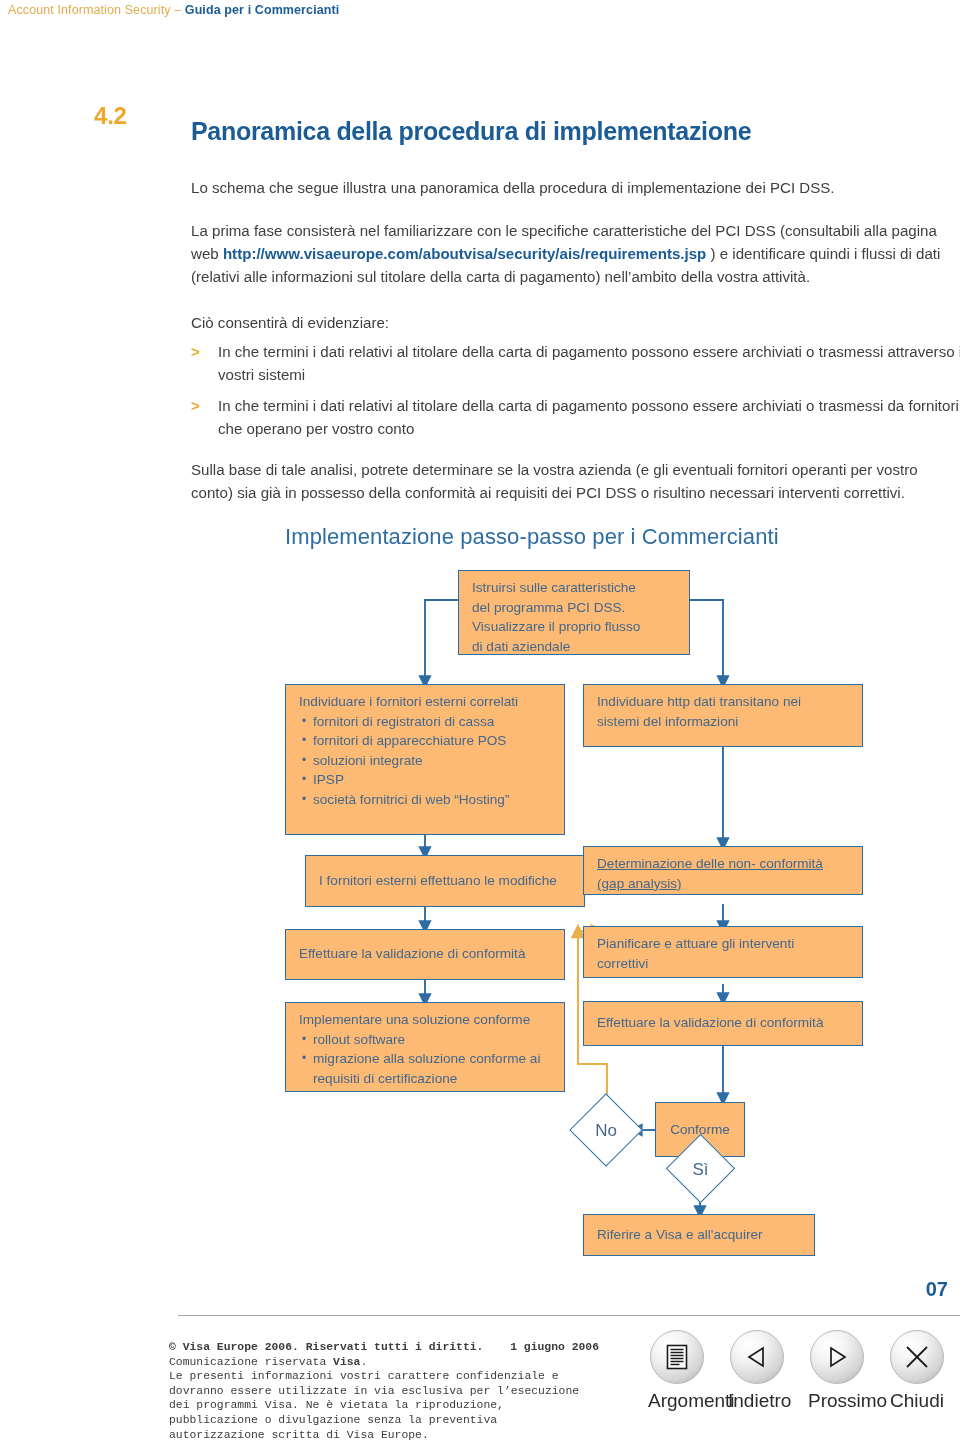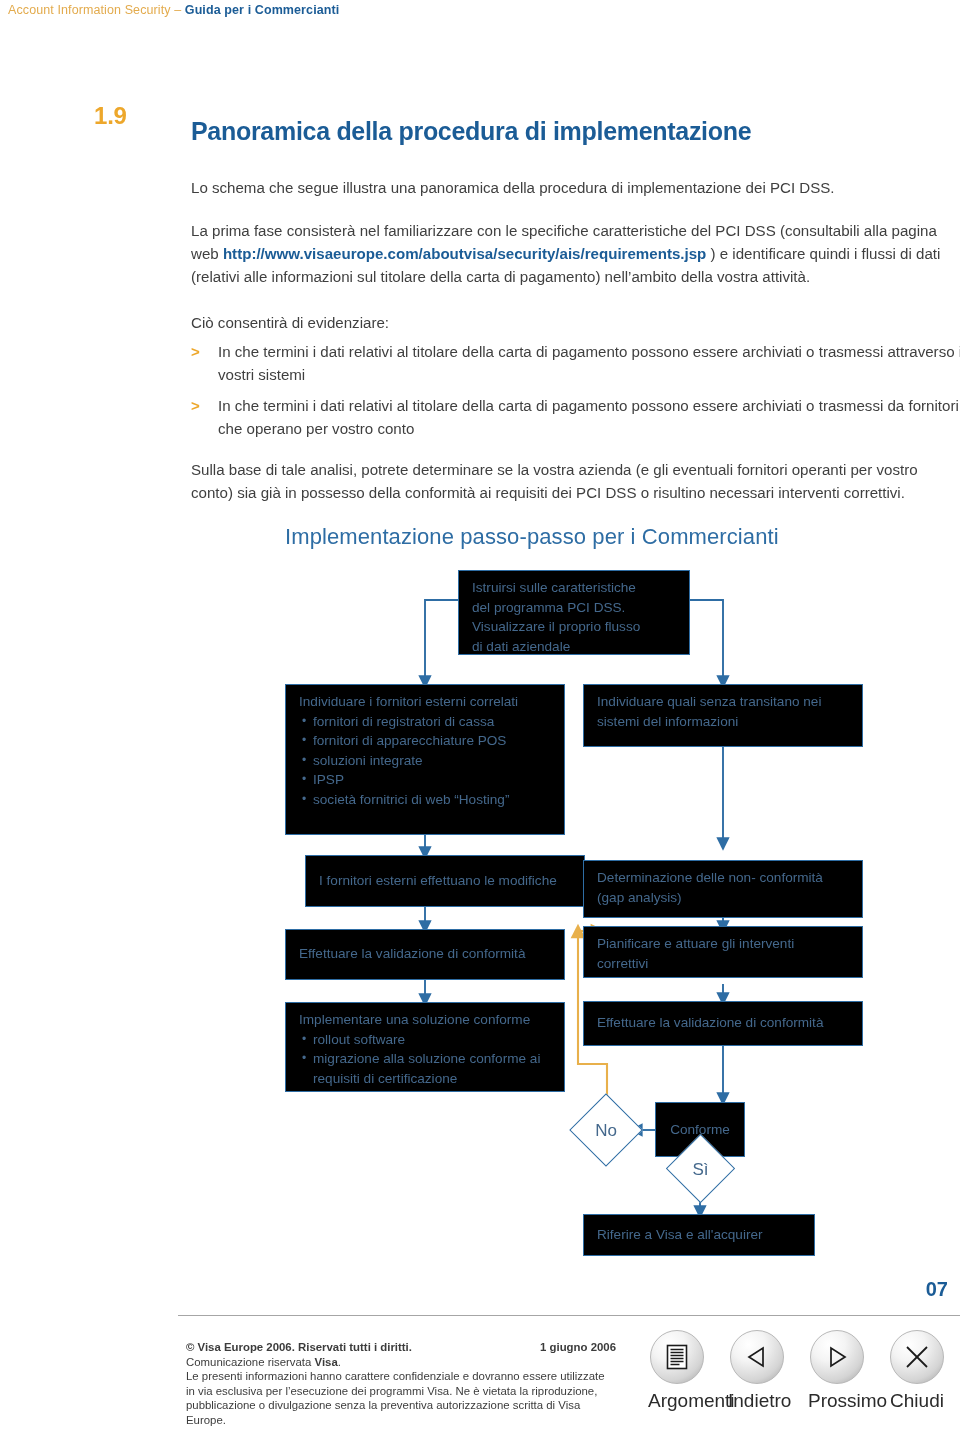--- a/index.html
+++ b/index.html
@@ -52,21 +52,21 @@
   .btxt { font-size: 15.1px; line-height: 23px; color: #3f3f3f; }
 
   
   .flow-title {
     position: absolute; left: 285px; top: 524px;
     font-size: 22px; color: #2e6da4; letter-spacing: .1px;
   }
   #flow { position: absolute; left: 0; top: 556px; width: 960px; height: 700px; }
 
   .fbox {
-    position: absolute; border: 1.6px solid #2e6da4; background: #000000;
+    position: absolute; border: 1.6px solid #2e6da4; background: #fdba74;
     color: #44688c; font-size: 13.6px; line-height: 19.5px;
     padding: 7px 11px 8px 13px;
   }
   .fbox ul { margin: 0; padding: 0 0 0 14px; list-style: none; }
   .fbox ul li { position: relative; }
   .fbox ul li::before {
     content: "\2022"; position: absolute; left: -11px; top: 0; font-size: 12px;
   }
 
   .diamond {
@@ -78,21 +78,21 @@
 
   
   .pageno {
     position: absolute; right: 12px; top: 1278px;
     font-size: 20px; font-weight: bold; color: #1b5c96;
   }
   .frule {
     position: absolute; left: 178px; top: 1315px; width: 782px; height: 1px;
     background: #a6a6a6;
   }
-  .fcol { position: absolute; left: 186px; top: 1340px; width: 430px; }
+  .fcol { position: absolute; left: 169px; top: 1340px; width: 430px; font-family: Liberation Mono, monospace; }
   .fline { font-size: 11.4px; line-height: 14.6px; color: #3c3c3c; }
   .fline.b { font-weight: bold; }
   .fdate { position: absolute; right: 0; top: 0; font-weight: bold; font-size: 11.4px; }
   .frow1 { position: relative; }
 
   
   .navbar { position: absolute; left: 648px; top: 1330px; display: flex; gap: 22px; }
   .navcell { width: 58px; text-align: center; }
   .navbtn {
     width: 54px; height: 54px; border-radius: 50%;
@@ -104,21 +104,21 @@
   .navlbl { margin-top: 6px; font-size: 19px; color: #2b2b2b; white-space: nowrap; }
   .navbtn svg { display: block; }
 </style>
 </head>
 <body>
 
 <div class="run-head">
   <span class="gold">Account Information Security</span><span class="gold"> – </span><span class="blue">Guida per i Commercianti</span>
 </div>
 
-<div class="sec-num">1.9</div>
+<div class="sec-num">4.2</div>
 <h1 class="sec-title">Panoramica della procedura di implementazione</h1>
 
 <div class="body-col p1">
   <p class="copy">Lo schema che segue illustra una panoramica della procedura di implementazione dei PCI DSS.</p>
 </div>
 
 <div class="body-col p2">
   <p class="copy"><span>La prima fase consisterà nel familiarizzare con le specifiche caratteristiche del PCI DSS (consultabili alla pagina web </span><span class="lnk">http://www.visaeurope.com/aboutvisa/security/ais/requirements.jsp</span><span> ) e identificare quindi i flussi di dati (relativi alle informazioni sul titolare della carta di pagamento) nell’ambito della vostra attività.</span></p>
 </div>
 
@@ -209,25 +209,25 @@
 
   <div class="fbox" style="left:285px; top:446px; width:280px; height:90px;">
     <div>Implementare una soluzione conforme</div>
     <ul>
       <li>rollout software</li>
       <li>migrazione alla soluzione conforme ai requisiti di certificazione</li>
     </ul>
   </div>
 
   <div class="fbox" style="left:583px; top:128px; width:280px; height:63px;">
-    <div>Individuare quali senza transitano nei</div>
+    <div>Individuare http dati transitano nei</div>
     <div>sistemi del informazioni</div>
   </div>
 
-  <div class="fbox" style="left:583px; top:304px; width:280px; height:58px;">
+  <div class="fbox" style="left:583px; top:290px; width:280px; height:49px;text-decoration:underline;">
     <div>Determinazione delle non- conformità</div>
     <div>(gap analysis)</div>
   </div>
 
   <div class="fbox" style="left:583px; top:370px; width:280px; height:52px;">
     <div>Pianificare e attuare gli interventi</div>
     <div>correttivi</div>
   </div>
 
   <div class="fbox" style="left:583px; top:445px; width:280px; height:45px; display:flex; align-items:center;">
@@ -251,21 +251,21 @@
 
 <div class="pageno">07</div>
 <div class="frule"></div>
 
 <div class="fcol">
   <div class="fline b frow1">
     <span>© Visa Europe 2006. Riservati tutti i diritti.</span>
     <span class="fdate">1 giugno 2006</span>
   </div>
   <div class="fline"><span>Comunicazione riservata </span><span class="fline b" style="display:inline">Visa</span><span>.</span></div>
-  <div class="fline">Le presenti informazioni hanno carattere confidenziale e dovranno essere utilizzate in via esclusiva per l’esecuzione dei programmi Visa. Ne è vietata la riproduzione, pubblicazione o divulgazione senza la preventiva autorizzazione scritta di Visa Europe.</div>
+  <div class="fline">Le presenti informazioni vostri carattere confidenziale e dovranno essere utilizzate in via esclusiva per l’esecuzione dei programmi Visa. Ne è vietata la riproduzione, pubblicazione o divulgazione senza la preventiva autorizzazione scritta di Visa Europe.</div>
 </div>
 
 <div class="navbar">
 
   <div class="navcell">
     <div class="navbtn">
       <svg width="22" height="26" viewBox="0 0 22 26">
         <rect x="1.5" y="1.5" width="19" height="23" fill="#ffffff" stroke="#1b1b1b" stroke-width="1.6"></rect>
         <g stroke="#1b1b1b" stroke-width="1.5">
           <line x1="4.5" y1="5.5" x2="17.5" y2="5.5"></line>

